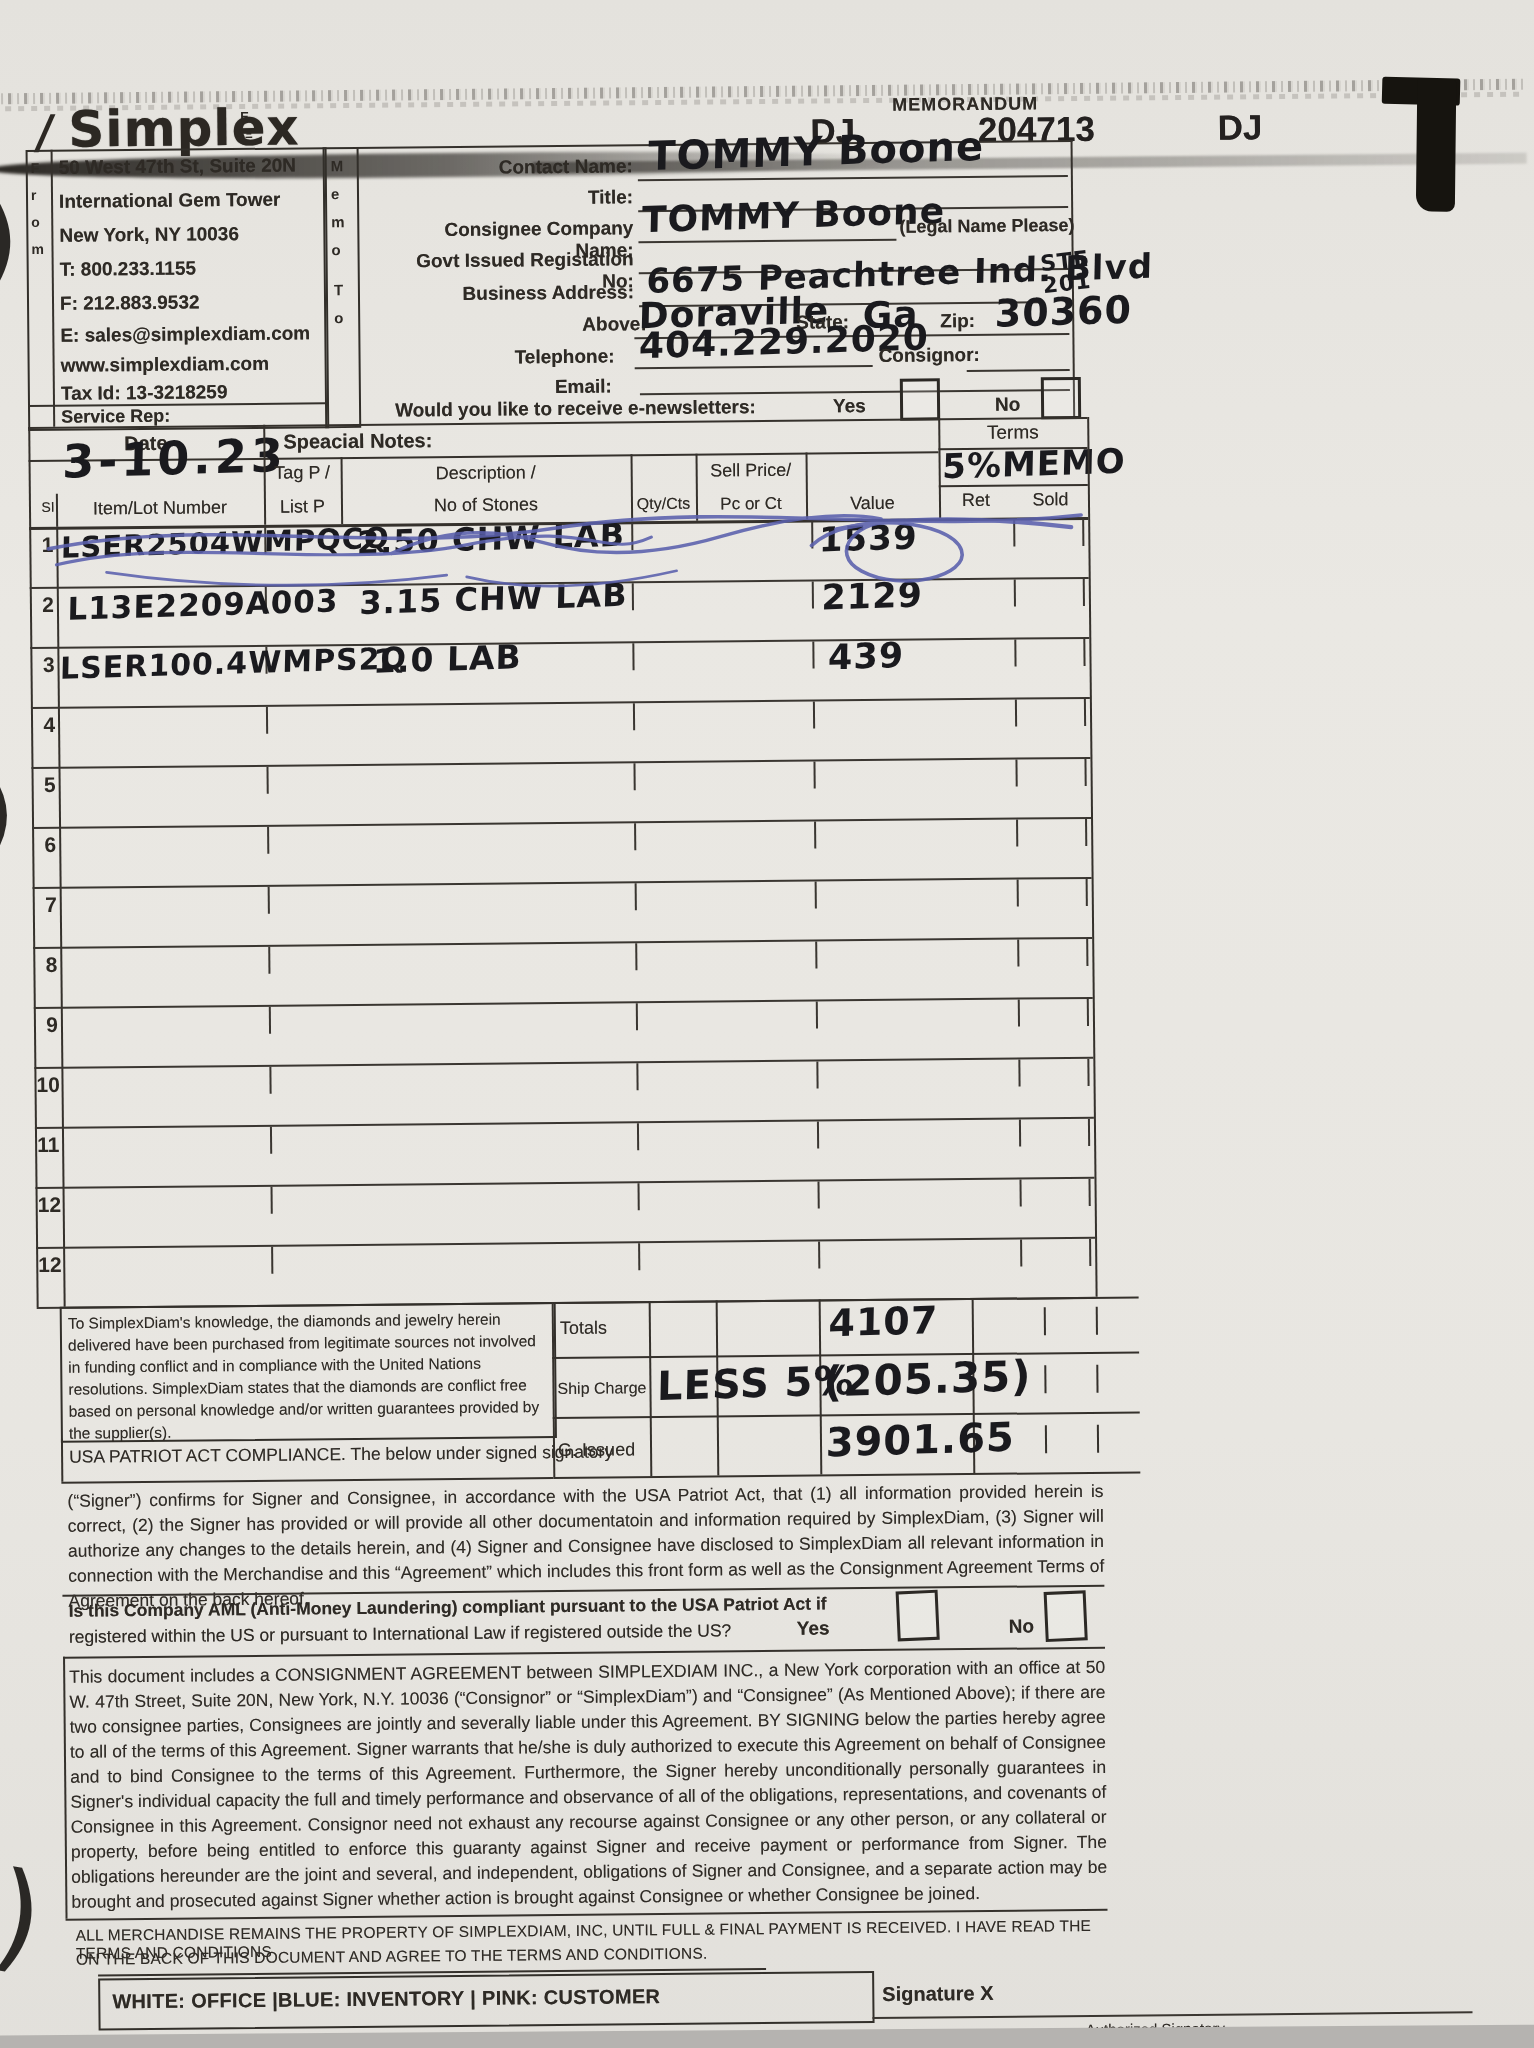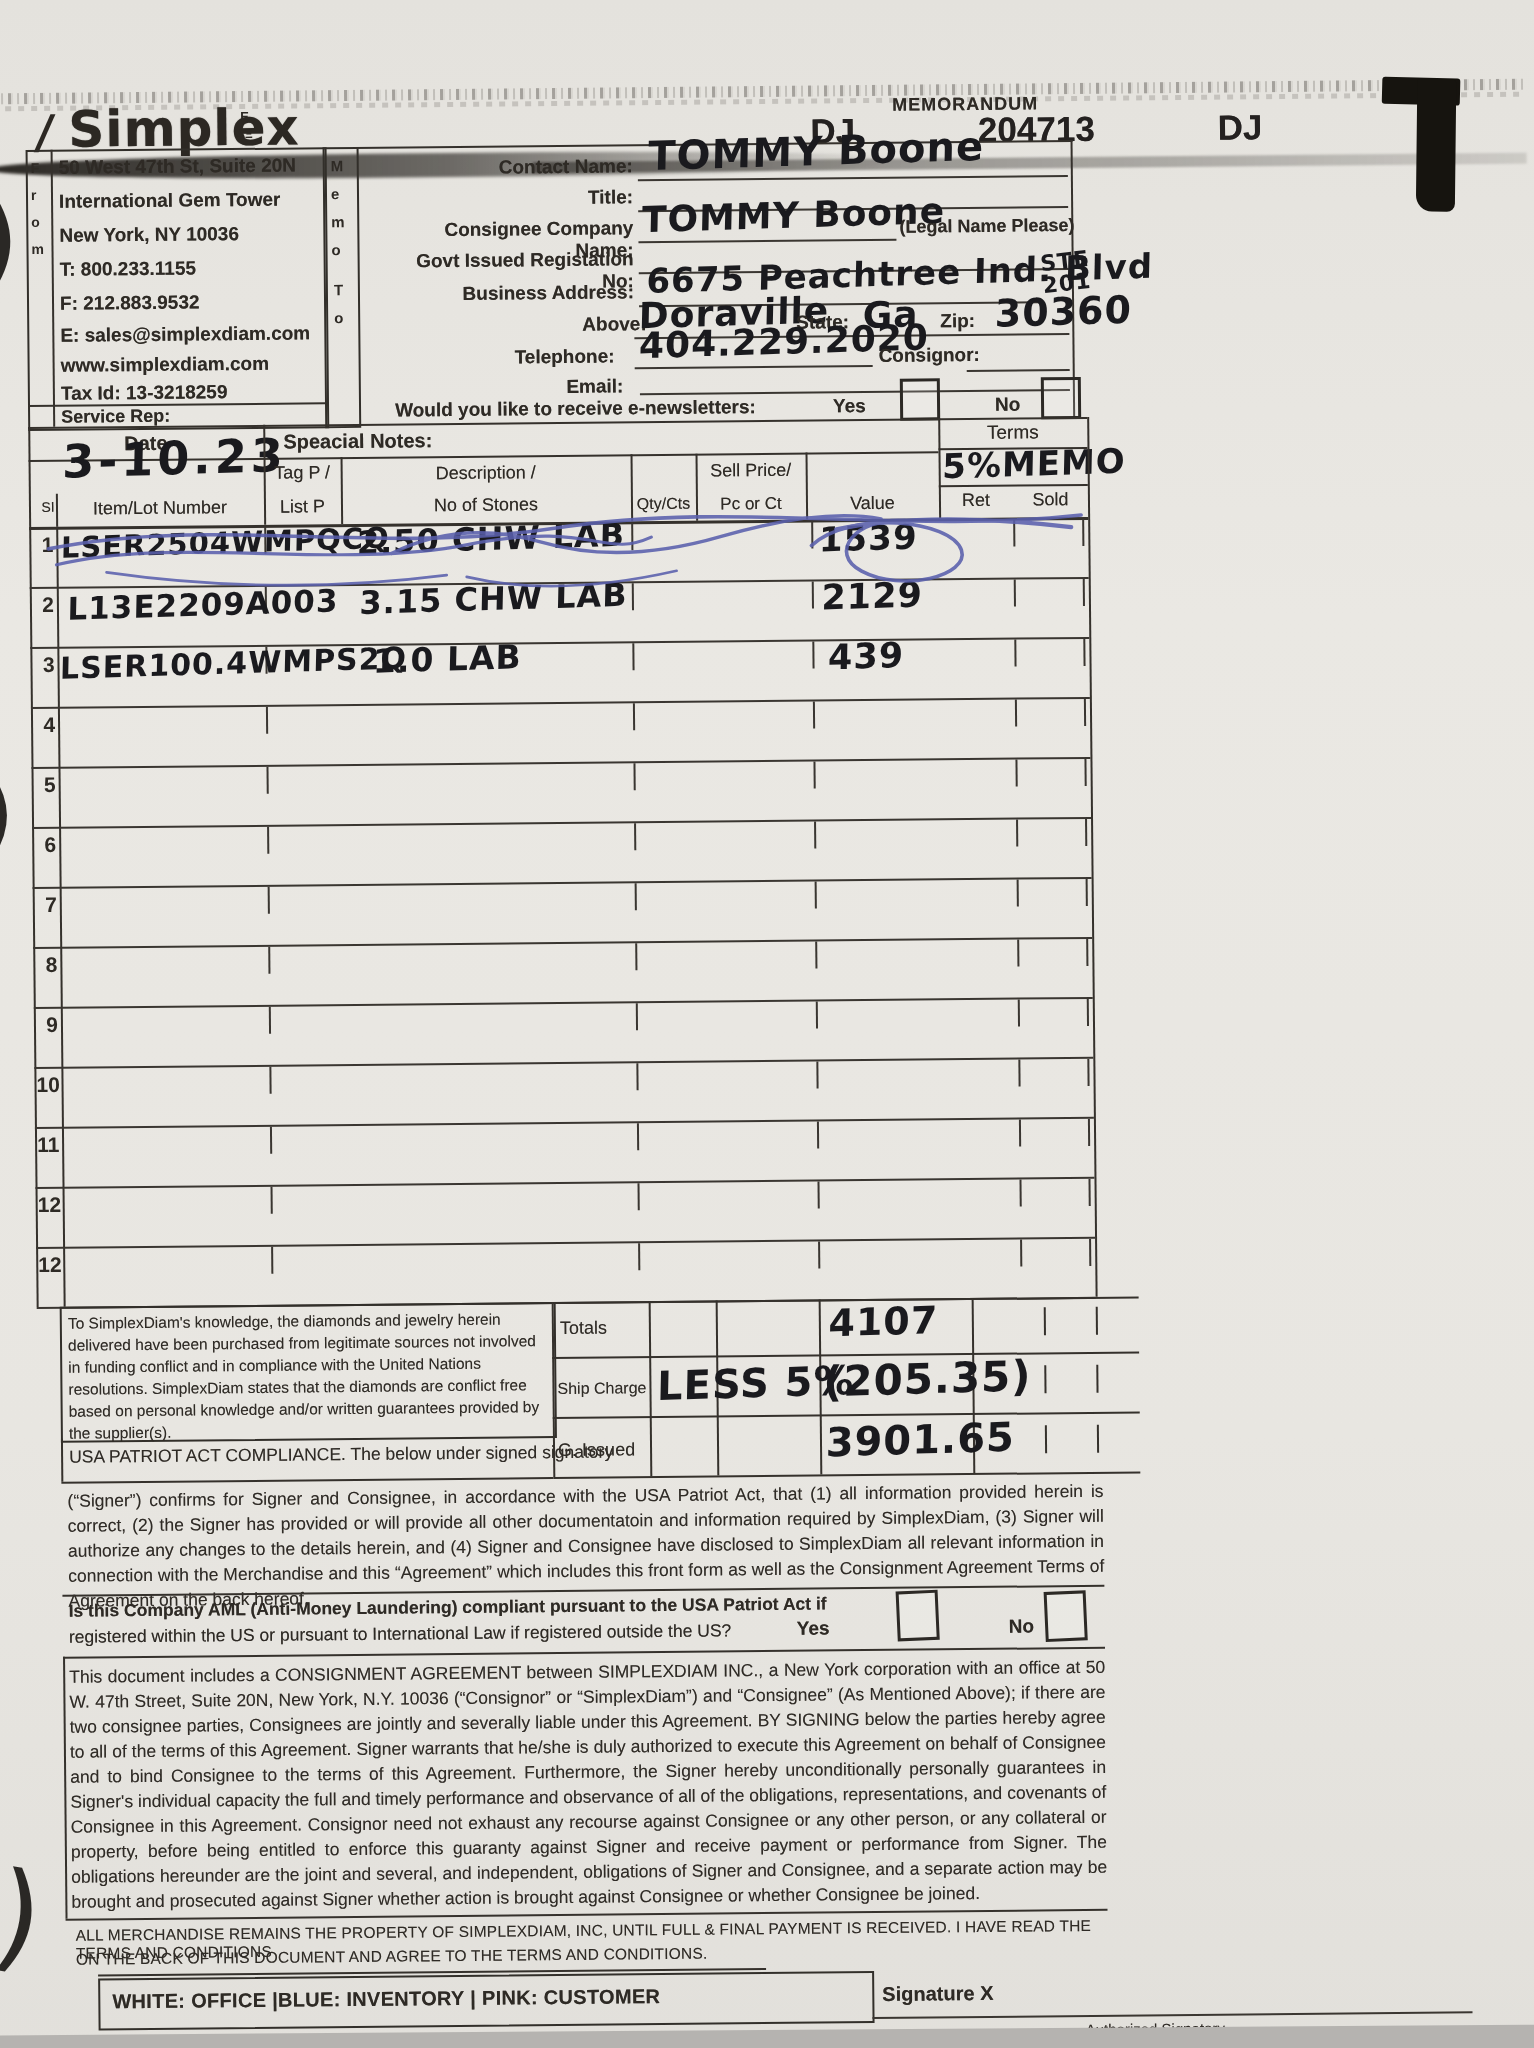--- a/index.html
+++ b/index.html
@@ -125,21 +125,21 @@
   <div class="abs hw" style="left:868px;top:296px;font-size:36px;">Ga</div>
   <div class="abs lbl" style="left:946px;top:312px;font-size:19px;">Zip:</div>
   <div class="abs hw" style="left:1000px;top:294px;font-size:38px;">30360</div>
 
   <div class="abs lbl" style="left:520px;top:344px;font-size:19px;">Telephone:</div>
   <div class="ul" style="left:640px;top:332px;width:238px;height:34px;"></div>
   <div class="abs hw" style="left:644px;top:324px;font-size:36px;">404.229.2020</div>
   <div class="abs lbl" style="left:884px;top:346px;font-size:19px;">Consignor:</div>
   <div class="ul" style="left:972px;top:338px;width:103px;height:34px;"></div>
 
-  <div class="abs lbl" style="left:560px;top:374px;width:80px;text-align:center;font-size:19px;">Email:</div>
+  <div class="abs lbl" style="left:560px;top:374px;width:80px;text-align:left;font-size:19px;">Email:</div>
   <div class="ul" style="left:645px;top:362px;width:430px;height:30px;"></div>
 
   <div class="abs lbl" style="left:400px;top:396px;font-size:19px;">Would you like to receive e-newsletters:</div>
   <div class="abs lbl" style="left:838px;top:396px;font-size:19px;">Yes</div>
   <div class="cb" style="left:905px;top:380px;width:34px;height:36px;"></div>
   <div class="abs lbl" style="left:1000px;top:396px;font-size:19px;">No</div>
   <div class="cb" style="left:1046px;top:380px;width:34px;height:36px;"></div>
 
   <div class="hline" style="left:33px;top:420px;width:1059px;"></div>
   <div class="abs lbl" style="left:33px;top:426px;width:235px;text-align:center;font-size:20px;">Date</div>

